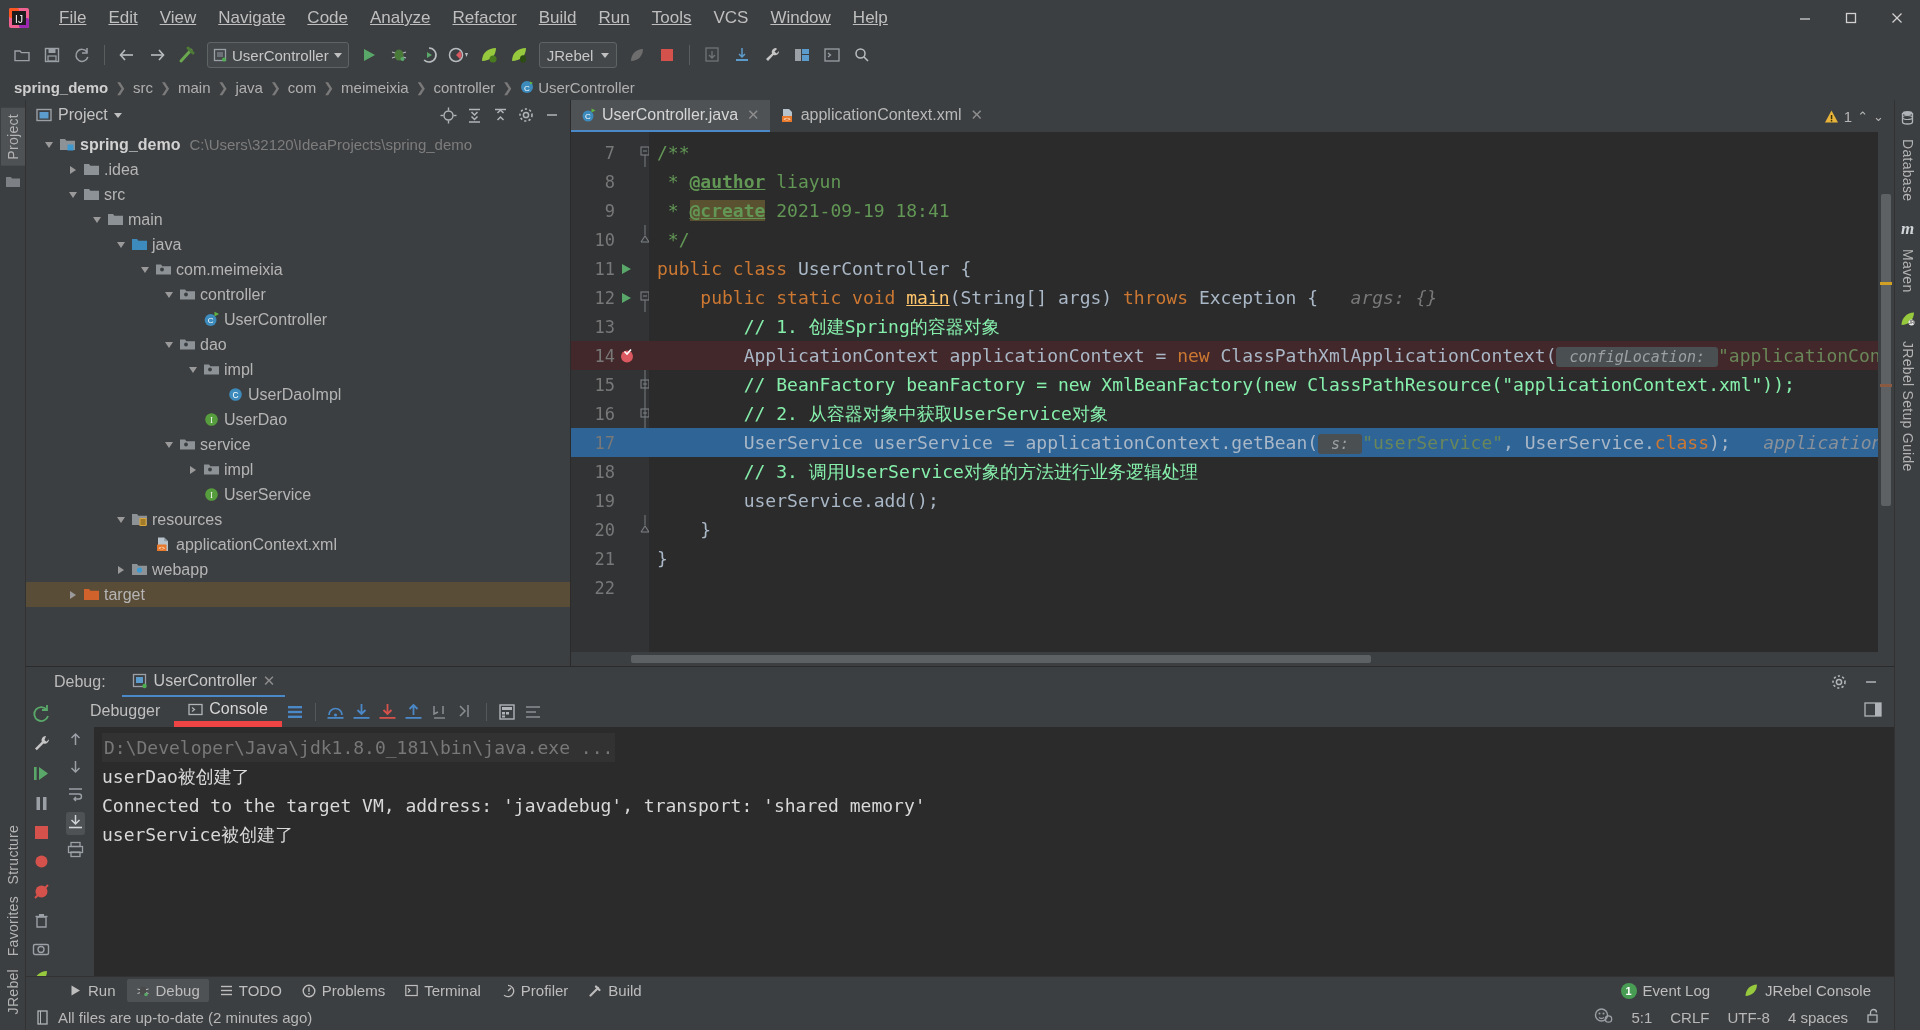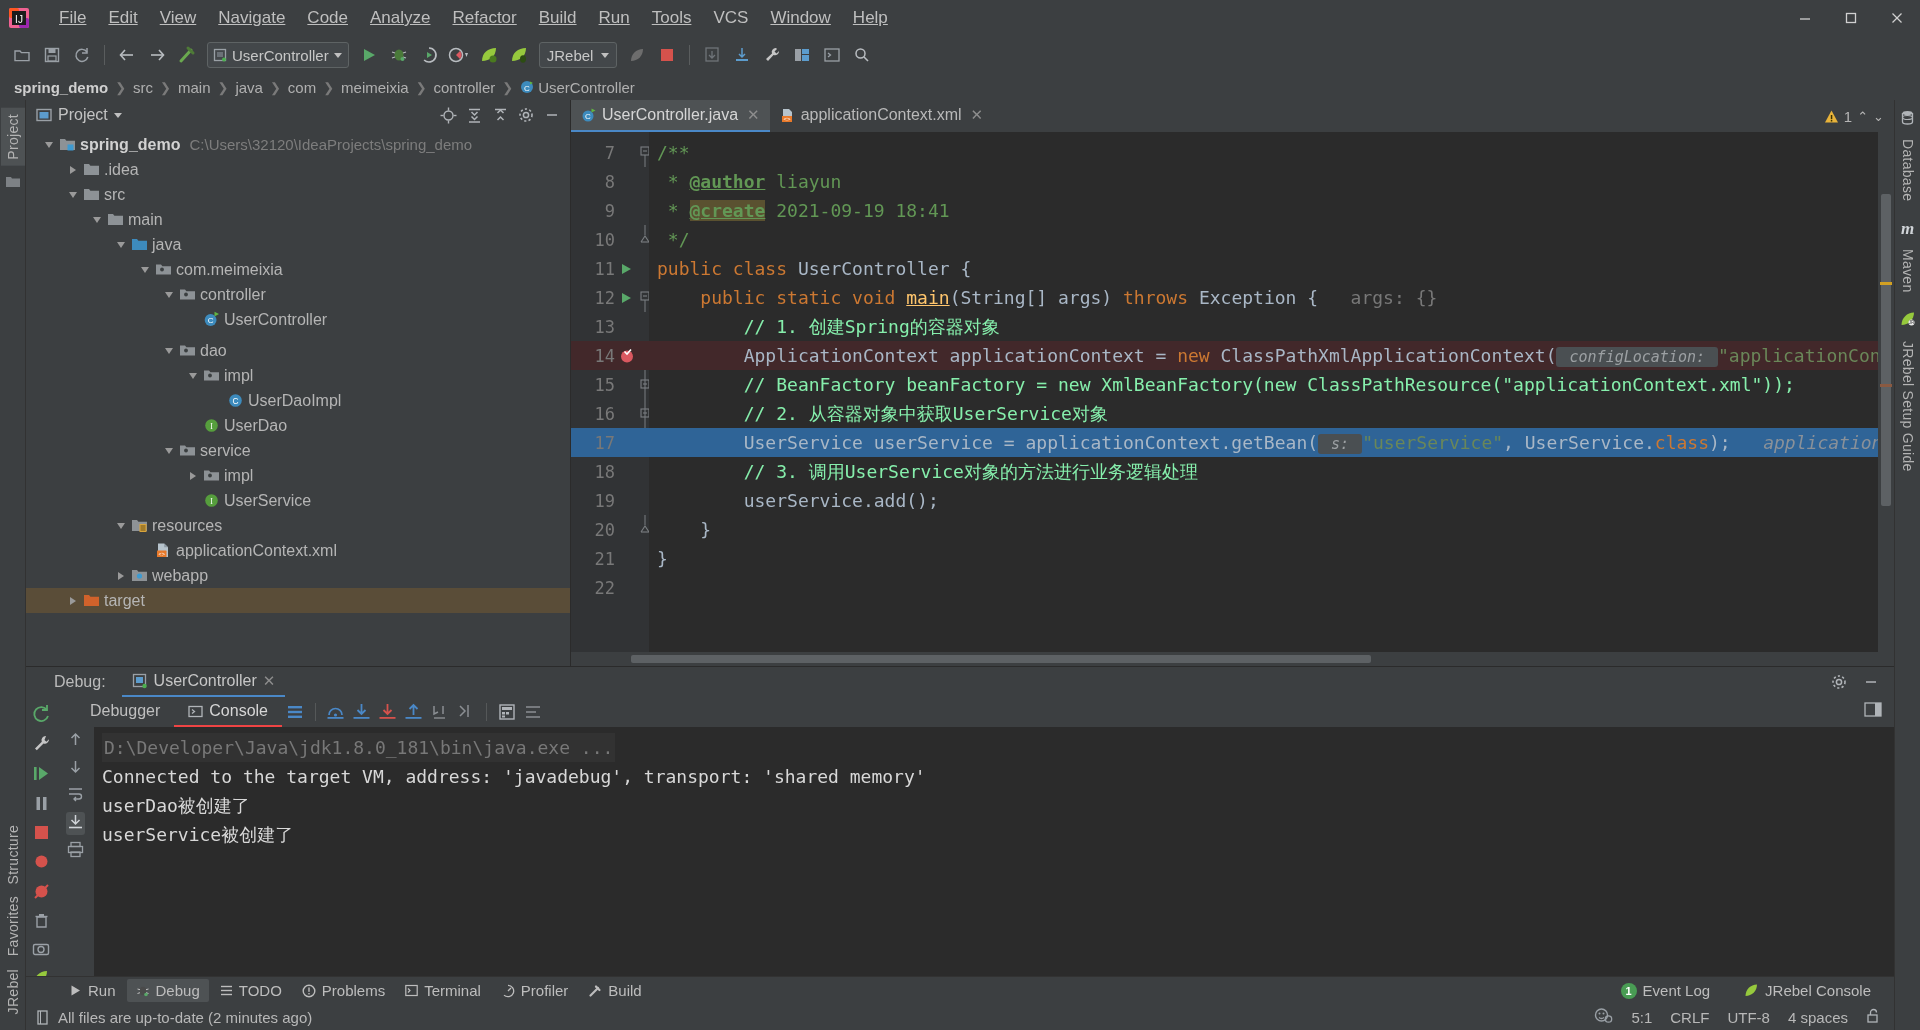--- a/index.html
+++ b/index.html
@@ -138,21 +138,21 @@
   }
   .cline.bp { background: #42282a; }
   .cline.cur { background: #2f6497; }
   .kw { color: #cc7832; }
   .str { color: #6a8759; }
   .cmt-code { color: #86efac; }
   .jdoc { color: #629755; }
   .jdoc-tag { color: #629755; font-weight: bold; text-decoration: underline; }
   .jdoc-tag-hl { background: #5a5130; color: #629755; font-weight: bold; text-decoration: underline; }
   .mth { color: #ffc66d; text-decoration: underline; }
-  .hint { color: #787878; }
+  .hint { color: #787878; font-style: italic; }
   .hint-box { background: #4a4f52; color: #9ca0a3; font-style: italic; border-radius: 3px; padding: 1px 4px; font-size: 15px;}
   .ital { font-style: italic; color: #8a9199; }
   .cls { color: #a9b7c6; }
 
   .miniscroll {
     position: absolute; right: 0; top: 0; bottom: 0; width: 16px; background: #3c3f41;
   }
   .ms-thumb { position: absolute; right: 3px; width: 10px; background: #5d6164; border-radius: 2px;}
   .ms-mark { position: absolute; right: 2px; width: 12px; height: 3px; }
 
@@ -170,21 +170,21 @@
   .dp-hdr-right { margin-left: auto; display: flex; align-items: center; gap: 6px; padding-right: 10px; }
 
   .dp-body { flex: 1 1 auto; display: flex; min-height: 0; }
   .dp-leftcol {
     width: 30px; flex: 0 0 30px; display: flex; flex-direction: column; align-items: center; padding-top: 6px; gap: 7px;
     background: #3c3f41;
   }
   .dp-main { flex: 1 1 auto; display: flex; flex-direction: column; min-width: 0; }
   .dp-toolbar { height: 30px; display: flex; align-items: center; padding-left: 20px; gap: 0; flex: 0 0 30px; }
   .dp-ttab { font-size: 16px; color: #bfbfbf; padding: 0 14px; height: 30px; display: flex; align-items: center; gap: 6px; border-bottom: 2px solid transparent;}
-  .dp-ttab.sel { border-bottom: 2px solid #ef4444; color: #d6d6d6; }
+  .dp-ttab.sel { border-bottom: 6px solid #ef4444; color: #d6d6d6; }
   .dp-tsep { width: 1px; height: 18px; background: #555859; margin: 0 7px; }
   .dp-ibtn { width: 26px; height: 26px; display: flex; align-items: center; justify-content: center; border-radius: 3px;}
 
   .console-row { flex: 1 1 auto; display: flex; min-height: 0; }
   .console-gutter { width: 38px; flex: 0 0 38px; background: #3c3f41; display:flex; flex-direction:column; align-items:center; padding-top: 4px; gap: 6px;}
   .console {
     flex: 1 1 auto; background: #2b2b2b; padding: 6px 0 0 8px; font-family: "DejaVu Sans Mono", monospace;
     font-size: 18px; overflow: hidden; position: relative;
   }
   .cmdline { color: #787878; background: #323232; display: inline-block; padding: 0 2px; text-align: right; }
@@ -589,21 +589,21 @@
                 <div class="tw"></div>
                 <div class="tico">
                   <svg width="17" height="17" viewBox="0 0 17 17">
                     <circle cx="7.6" cy="9" r="5.9" fill="#3d8bbd"></circle>
                     <text x="7.6" y="12" font-size="8" fill="#ffffff" text-anchor="middle" font-family="Liberation Sans">C</text>
                     <path d="M11.5 0.8l4.5 2.3-4.5 2.3z" fill="#62b543"></path>
                   </svg>
                 </div>
                 <span class="tlabel">UserController</span>
               </div>
-              <div class="trow" style="padding-left: 134px; margin-top: 6px;">
+              <div class="trow" style="padding-left: 134px;">
                 <div class="tw">
                   <span class="arrow-d"></span>
                 </div>
                 <div class="tico">
                   <svg width="17" height="17" viewBox="0 0 17 17">
                     <path d="M1 3.5h5l1.4 1.8H16V13.5H1z" fill="#8d9296"></path>
                     <circle cx="7" cy="8.5" r="1.9" fill="#3b3f41"></circle>
                   </svg>
                 </div>
                 <span class="tlabel">dao</span>
@@ -1095,22 +1095,22 @@
                 <div>
                   <svg width="17" height="17" viewBox="0 0 17 17">
                       <rect x="4" y="1.5" width="9" height="4" fill="none" stroke="#9aa0a6" stroke-width="1.3"></rect>
                       <rect x="1.5" y="5.5" width="14" height="6" fill="none" stroke="#9aa0a6" stroke-width="1.3"></rect>
                       <rect x="4" y="11" width="9" height="4.5" fill="none" stroke="#9aa0a6" stroke-width="1.3"></rect>
                     </svg>
                 </div>
               </div>
               <div class="console" id="console-output">
                   <div class="cout"><span class="cmdline">D:\Developer\Java\jdk1.8.0_181\bin\java.exe ...</span></div>
+                  <div class="cout">userDao被创建了</div>
                   <div class="cout">Connected to the target VM, address: 'javadebug', transport: 'shared memory'</div>
-                  <div class="cout">userDao被创建了</div>
                   <div class="cout">userService被创建了</div>
                 </div>
             </div>
           </div>
         </div>
       </div>
 
       <div class="bottombar">
         <div class="bb-item">
           <svg width="13" height="13" viewBox="0 0 13 13">

